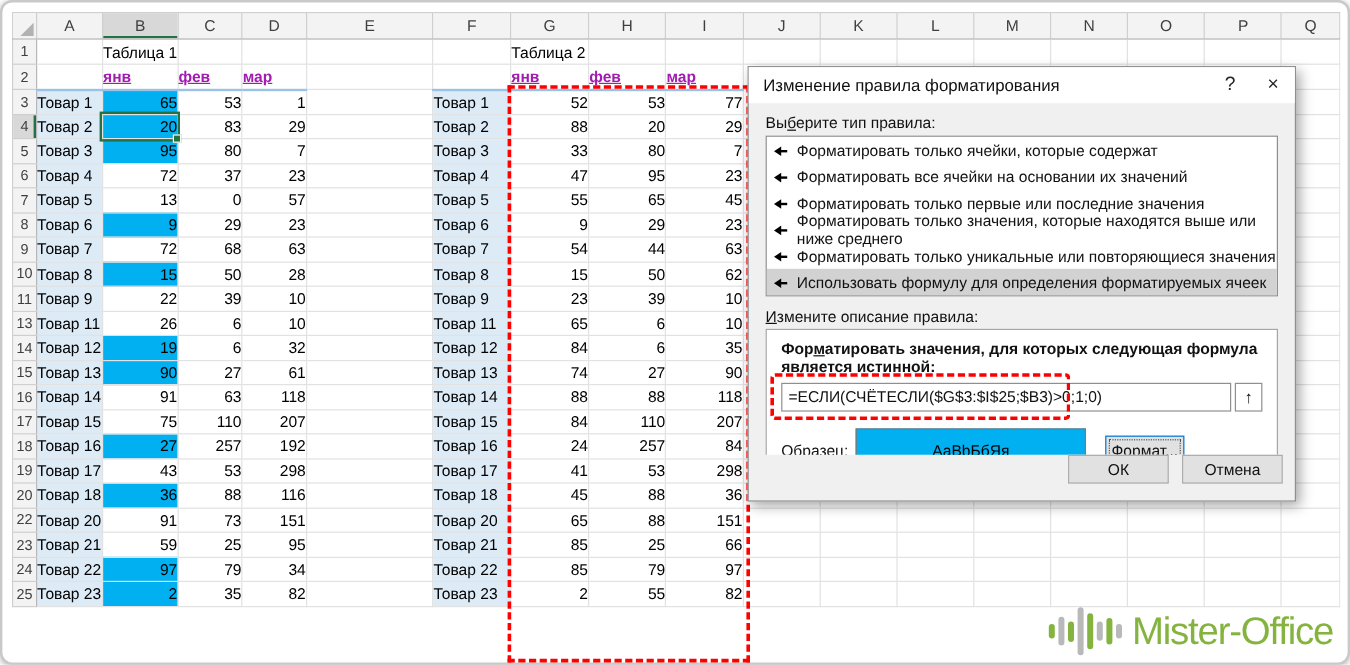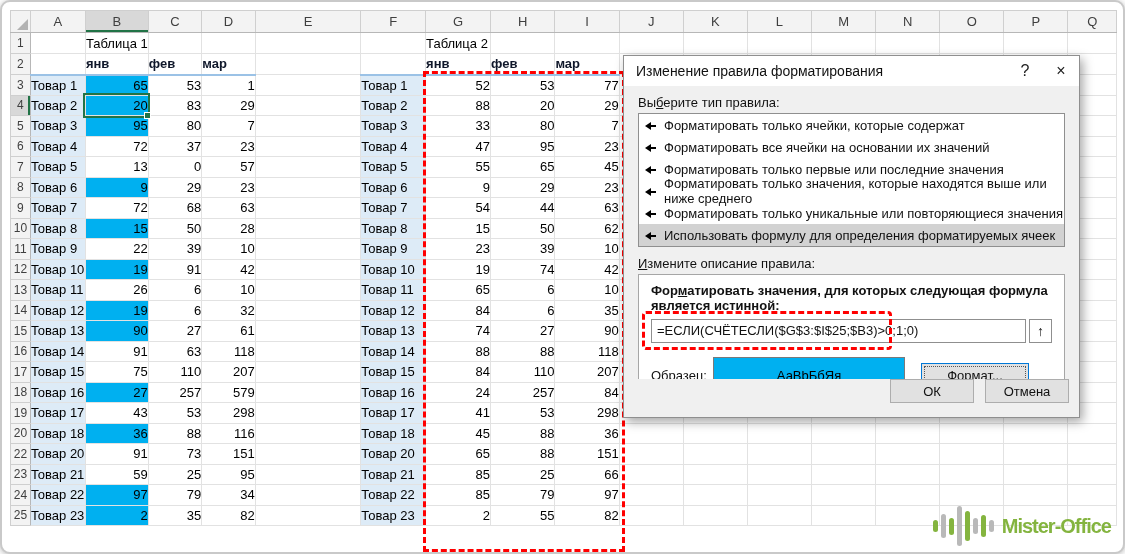--- a/index.html
+++ b/index.html
@@ -18,21 +18,21 @@
   .tri{position:absolute;right:2px;bottom:2px;width:0;height:0;
        border-left:11px solid transparent;border-bottom:11px solid #b2b2b2;}
   td.rowhdr{background:#f3f3f3;border:1px solid #cfcfcf;border-right:1px solid #b7b7b7;
             font-size:12px;color:#3f3f3f;text-align:center;}
   td.rowhdr.selrow{background:#d8d8d8;box-shadow:inset -2px 0 0 #217346;}
   td.c{border-right:1px solid #e2e2e2;border-bottom:1px solid #e2e2e2;font-size:13px;color:#000;
        padding:0 3px;overflow:visible;}
   td.lbl{background:#ddebf7;padding-left:4px;}
   td.val{text-align:right;padding-right:6px;}
   td.cyan{background:#00b0f0;}
-  td.mon{color:#0f172a;font-weight:bold;padding-left:4px;}
+  td.mon{color:#a21caf;font-weight:bold;padding-left:4px;text-decoration:underline;}
   td.title{color:#000;padding-left:4px;}
   td.bt{border-top:2px solid #9bc2e6;margin-left:25px;}
 
   #sel-b4{position:absolute;border:2px solid #217346;z-index:3;pointer-events:none;}
   #sel-b4 .handle{position:absolute;right:-3px;bottom:-3px;width:5px;height:5px;background:#217346;border:1px solid #fff;}
   #marquee{position:absolute;border:3px dashed #ff0000;z-index:3;pointer-events:none;}
 
   
   #dlg{position:absolute;left:623px;top:55px;width:457px;height:363px;background:#f0f0f0;
        border:1px solid #8f8f8f;box-shadow:3px 4px 10px rgba(0,0,0,.35);display:flex;flex-direction:column;
@@ -56,33 +56,33 @@
   .finput{flex:1;height:24px;line-height:22px;background:#fff;border:1px solid #8f8f8f;
           padding:0 5px;font-size:13px;box-sizing:border-box;}
   .collapse{width:23px;height:24px;margin-left:3px;border:1px solid #8f8f8f;background:#fff;
             text-align:center;font-weight:bold;font-size:14px;line-height:22px;box-sizing:border-box;}
   .marq2{position:absolute;left:-9px;top:-8px;width:250px;height:39px;border:3px dashed #ff0000;
          border-radius:4px;pointer-events:none;box-sizing:border-box;}
   .srow{display:flex;align-items:center;margin-top:14px;}
   .slabel{font-weight:normal;width:62px;}
   .sbox{width:190px;height:34px;background:#00b0f0;border:1px solid #7a7a7a;display:flex;
         align-items:center;justify-content:center;color:#000;}
-  .fbtn{width:108px;height:24px;margin-left:16px;background:#e1e1e1;border:1px solid #0078d7;
+  .fbtn{width:66px;height:24px;margin-left:16px;background:#e1e1e1;border:1px solid #0078d7;
         display:flex;align-items:center;justify-content:center;outline:1px dotted #555;outline-offset:-4px;
         box-sizing:border-box;cursor:default;}
   .dfoot{height:38px;min-height:38px;display:flex;justify-content:flex-end;
          gap:11px;padding-right:10px;}
   .btn{width:84px;height:24px;background:#e1e1e1;border:1px solid #adadad;display:flex;
        align-items:center;justify-content:center;box-sizing:border-box;cursor:default;}
 
   
   #logo{position:absolute;right:14px;bottom:8px;display:flex;align-items:center;gap:8px;z-index:6;}
   .bars{display:flex;align-items:center;gap:3px;}
   .bar{width:5px;border-radius:3px;}
-  .ltext{font-size:20px;font-weight:bold;color:#84b43f;letter-spacing:-1px;text-shadow:0 1px 0 #fff;}
+  .ltext{font-size:32px;font-weight:normal;color:#84b43f;letter-spacing:-1px;text-shadow:0 1px 0 #fff;}
 </style>
 </head>
 <body>
 
 <div id="shot">
   <div class="frame">
     <div class="sheet">
       <table class="grid" id="grid">
           <colgroup>
             <col style="width:20px">
@@ -341,40 +341,20 @@
               <td class="c"></td>
               <td class="c"></td>
               <td class="c"></td>
               <td class="c"></td>
               <td class="c"></td>
               <td class="c"></td>
               <td class="c"></td>
               <td class="c"></td>
             </tr>
             <tr style="height:20.5px">
-              <td class="rowhdr">12</td>
-              <td class="c lbl">Товар 10</td>
-              <td class="c val cyan">19</td>
-              <td class="c val">91</td>
-              <td class="c val">42</td>
-              <td class="c"></td>
-              <td class="c lbl">Товар 10</td>
-              <td class="c val">19</td>
-              <td class="c val">74</td>
-              <td class="c val">42</td>
-              <td class="c"></td>
-              <td class="c"></td>
-              <td class="c"></td>
-              <td class="c"></td>
-              <td class="c"></td>
-              <td class="c"></td>
-              <td class="c"></td>
-              <td class="c"></td>
-            </tr>
-            <tr style="height:20.5px">
               <td class="rowhdr">13</td>
               <td class="c lbl">Товар 11</td>
               <td class="c val">26</td>
               <td class="c val">6</td>
               <td class="c val">10</td>
               <td class="c"></td>
               <td class="c lbl">Товар 11</td>
               <td class="c val">65</td>
               <td class="c val">6</td>
               <td class="c val">10</td>
@@ -465,21 +445,21 @@
               <td class="c"></td>
               <td class="c"></td>
               <td class="c"></td>
               <td class="c"></td>
             </tr>
             <tr style="height:20.5px">
               <td class="rowhdr">18</td>
               <td class="c lbl">Товар 16</td>
               <td class="c val cyan">27</td>
               <td class="c val">257</td>
-              <td class="c val">579</td>
+              <td class="c val">192</td>
               <td class="c"></td>
               <td class="c lbl">Товар 16</td>
               <td class="c val">24</td>
               <td class="c val">257</td>
               <td class="c val">84</td>
               <td class="c"></td>
               <td class="c"></td>
               <td class="c"></td>
               <td class="c"></td>
               <td class="c"></td>

